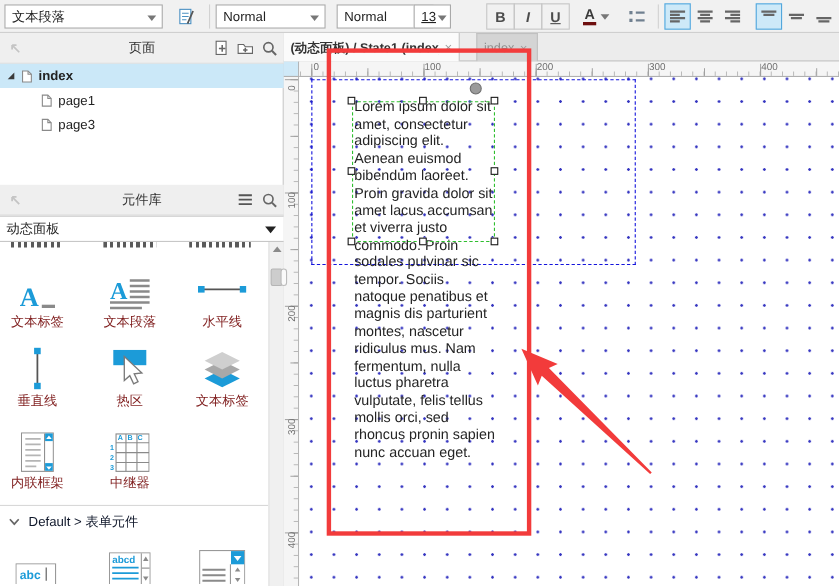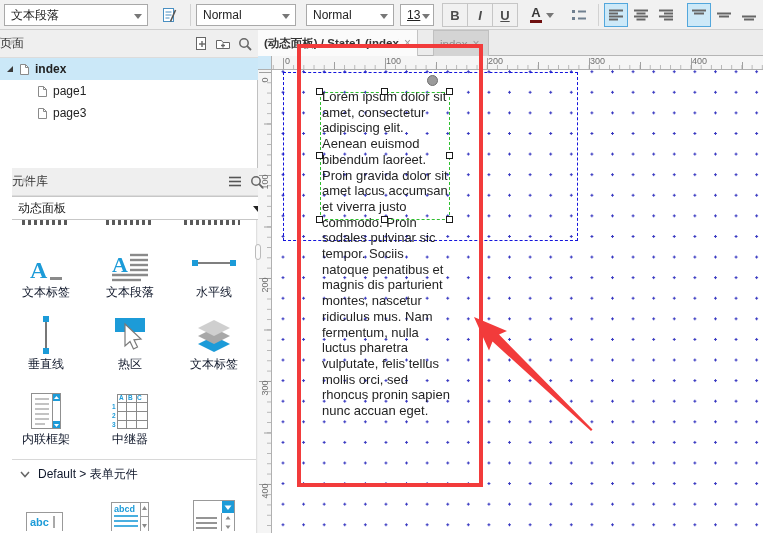--- a/index.html
+++ b/index.html
@@ -16,34 +16,34 @@
   .dd{position:absolute;right:5px;top:9px;width:0;height:0;border-left:4px solid transparent;border-right:4px solid transparent;border-top:5px solid #777;}
   .tb-btn{position:absolute;top:3px;height:24px;display:flex;align-items:center;justify-content:center;border:1px solid #c6c6c6;background:transparent;color:#4c4c4c;}
   .tb-sep{position:absolute;top:4px;width:1px;height:22px;background:#d2d2d2;}
   .biu{font-size:13px;font-weight:bold;width:26px;}
   .active-blue{background:#cde9f8 !important;border:1px solid #53a7dc !important;}
   .bars{display:block;}
 
   
   .sidebar{position:absolute;left:0;top:30px;width:258px;height:503px;background:#fff;border-right:1px solid #c0c0c0;}
   .panel-head{position:absolute;left:0;width:258px;height:28px;background:var(--panelbg);border-bottom:1px solid #dcdcdc;display:flex;align-items:center;}
-  .panel-title{position:absolute;left:0;right:0;font-size:12px;color:#333;}
+  .panel-title{position:absolute;left:0;right:0;text-align:center;font-size:12px;color:#333;}
   .ph-ico{position:relative;z-index:2;display:flex;align-items:center;justify-content:center;width:22px;height:22px;}
   .tree{position:absolute;left:0;top:28px;width:258px;}
   .trow{height:22px;display:flex;align-items:center;font-size:12px;color:#222;}
   .trow.selected{background:#cbe8f8;font-weight:bold;}
   .pageico{margin-right:5px;}
   
   .wl-filter{position:absolute;left:0;top:28px;width:258px;height:24px;background:#fff;border-top:1px solid #c7c7c7;border-bottom:1px solid #c7c7c7;font-size:12px;color:#222;display:flex;align-items:center;padding-left:6px;}
   .wl-filter .bdd{position:absolute;right:7px;top:9px;width:0;height:0;border-left:5px solid transparent;border-right:5px solid transparent;border-top:6px solid #222;}
   .wl-list{position:absolute;left:0;top:52px;width:244px;height:311px;background:#fff;overflow:hidden;}
   .wrow{position:absolute;left:-8px;width:260px;display:flex;}
   .wcell{width:84px;display:flex;flex-direction:column;align-items:center;}
   .wicon{height:38px;display:flex;align-items:flex-end;justify-content:center;}
-  .wlabel{font-size:12px;color:#0f172a;margin-top:2px;}
+  .wlabel{font-size:12px;color:#7f1d1d;margin-top:2px;}
   .clip-smudge{position:absolute;top:0;height:5px;width:48px;overflow:hidden;background:repeating-linear-gradient(90deg,#5a5a5a 0 3px,transparent 3px 6px);}
   .wl-divider{position:absolute;left:0;top:239px;width:244px;height:1px;background:#d8d8d8;}
   .wl-section{position:absolute;left:8px;top:246px;display:flex;align-items:center;font-size:12px;color:#0f172a;}
   .wl-scroll{position:absolute;right:0;top:52px;width:14px;height:451px;background:#f0f0f0;border-left:1px solid #e0e0e0;}
   .wl-thumb{position:absolute;left:1px;top:24px;width:11px;height:16px;background:#cdcdcd;border:1px solid #b5b5b5;border-radius:2px;}
   .splitter-handle{position:absolute;left:-3px;top:214px;width:6px;height:16px;background:#fafafa;border:1px solid #bbb;border-radius:3px;z-index:3;}
 
   
   .tabbar{position:absolute;left:258px;top:30px;width:505px;height:26px;background:#ececec;border-bottom:1px solid #b5b5b5;}
   .tab{position:absolute;top:0;height:26px;display:flex;align-items:center;padding:0 6px;font-size:11.5px;gap:5px;white-space:nowrap;overflow:hidden;}
@@ -105,21 +105,21 @@
     </div>
     <div class="tb-sep" style="left:190px;"></div>
     <div class="tb-select" style="left:196px;width:100px;">
       <span>Normal</span>
       <span class="dd"></span>
     </div>
     <div class="tb-select" style="left:306px;width:88px;">
       <span>Normal</span>
       <span class="dd"></span>
     </div>
-    <div class="tb-select" style="left:400px;width:34px;text-decoration:underline;">
+    <div class="tb-select" style="left:376px;width:34px;text-decoration:underline;">
       <span>13</span>
       <span class="dd" style="right:3px;"></span>
     </div>
     <div class="tb-btn biu" style="left:442px;">
         <span>B</span>
       </div>
     <div class="tb-btn biu" style="left:467px;font-style:italic;">
         <span>I</span>
       </div>
     <div class="tb-btn biu" style="left:492px;text-decoration:underline;">
@@ -245,21 +245,21 @@
             <svg width="11" height="13" viewBox="0 0 11 13">
                 <path d="M1.5,1.5 h5 l3,3 v7 h-8 z" fill="#fff" stroke="#8a8a8a"></path>
                 <path d="M6.5,1.5 v3 h3" fill="none" stroke="#8a8a8a"></path>
               </svg>
           </span>
           <span>page3</span>
         </div>
       </div>
     </div>
 
-    <div style="position:absolute;left:0;top:138px;width:258px;height:365px;margin-left:12px;">
+    <div style="position:absolute;left:0;top:138px;width:258px;height:365px;">
       <div class="panel-head" style="top:0;">
         <span class="ph-ico" style="margin-left:2px;">
           <svg width="11" height="11" viewBox="0 0 11 11">
               <path d="M9.5,9.5 L3,3 M3,3 v4 M3,3 h4" stroke="#c4c4c4" stroke-width="1.6" fill="none"></path>
             </svg>
         </span>
         <span class="panel-title">元件库</span>
         <span class="ph-ico" style="margin-left:auto;">
           <svg width="14" height="11" viewBox="0 0 14 11">
               <line x1="1" y1="1.5" x2="13" y2="1.5" stroke="#555" stroke-width="1.6"></line>

